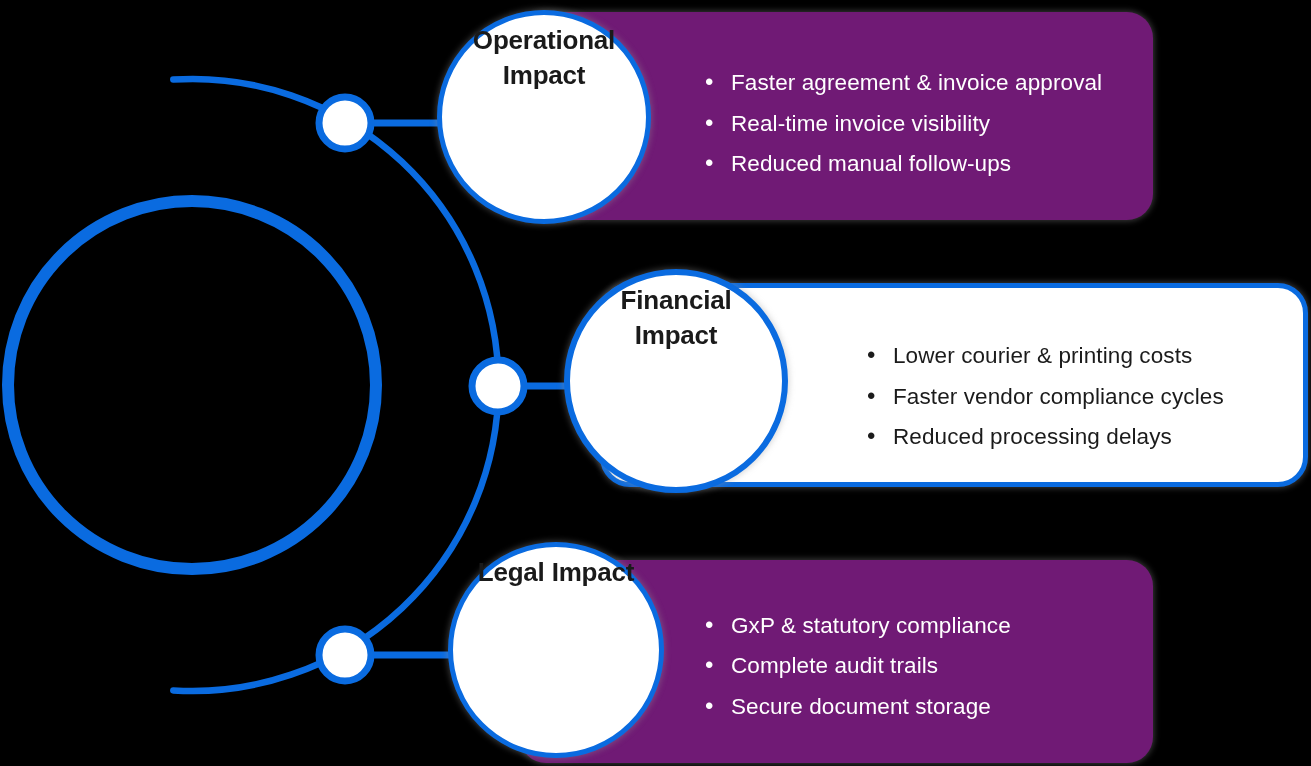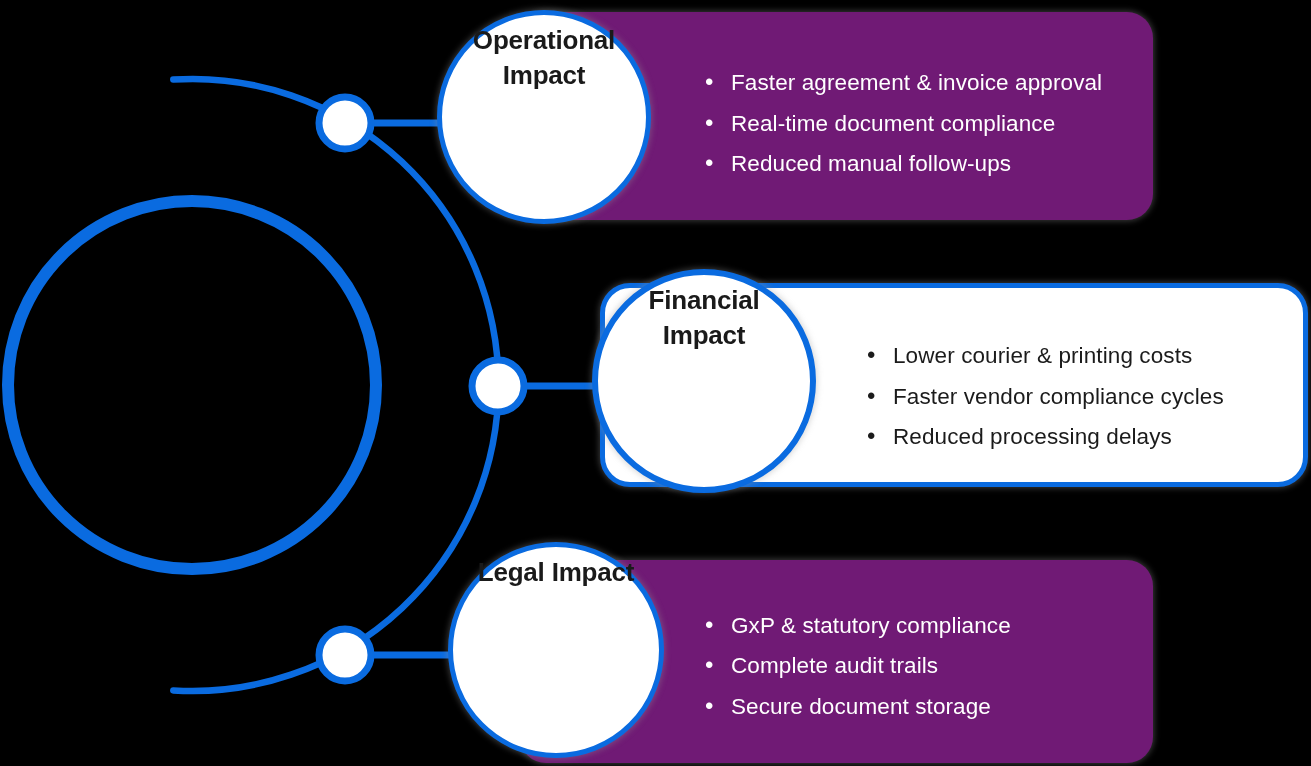--- a/index.html
+++ b/index.html
@@ -52,21 +52,21 @@
   
   .label-circle {
     position:absolute; z-index:3;
     background:#ffffff;
     border:5px solid #0a6be0;
     border-radius:50%;
     display:flex; justify-content:center;
     box-shadow:0 0 6px 1px rgba(150,150,150,0.40);
   }
   .circle-operational { left:437px; top:10px;  width:214px; height:214px; }
-  .circle-financial   { left:592px; top:269px; width:224px; height:224px; border-width:6px; }
+  .circle-financial   { left:564px; top:269px; width:224px; height:224px; border-width:6px; }
   .circle-legal       { left:448px; top:542px; width:216px; height:216px; }
 
   .circle-title {
     width:158px;
     text-align:center;
     font-size:26px;
     line-height:35px;
     font-weight:700;
     color:#1a1a1a;
     letter-spacing:-0.2px;
@@ -86,21 +86,21 @@
     <line x1="372" y1="655" x2="452" y2="655" stroke-width="7" stroke="#0a6be0"></line>
     <circle cx="345" cy="123" r="26" fill="#ffffff" stroke-width="7" stroke="#0a6be0"></circle>
     <circle cx="498" cy="386" r="26" fill="#ffffff" stroke-width="7" stroke="#0a6be0"></circle>
     <circle cx="345" cy="655" r="26" fill="#ffffff" stroke-width="7" stroke="#0a6be0"></circle>
   </svg>
 
   <div class="card card-blue card-operational">
     <ul class="bullets">
 
     <li>Faster agreement &amp; invoice approval</li>
-        <li>Real-time document compliance</li>
+        <li>Real-time invoice visibility</li>
         <li>Reduced manual follow-ups</li>
       </ul>
   </div>
   <div class="label-circle circle-operational">
     <div class="circle-title">Operational Impact</div>
   </div>
 
   <div class="card card-white card-financial">
     <ul class="bullets">
 

